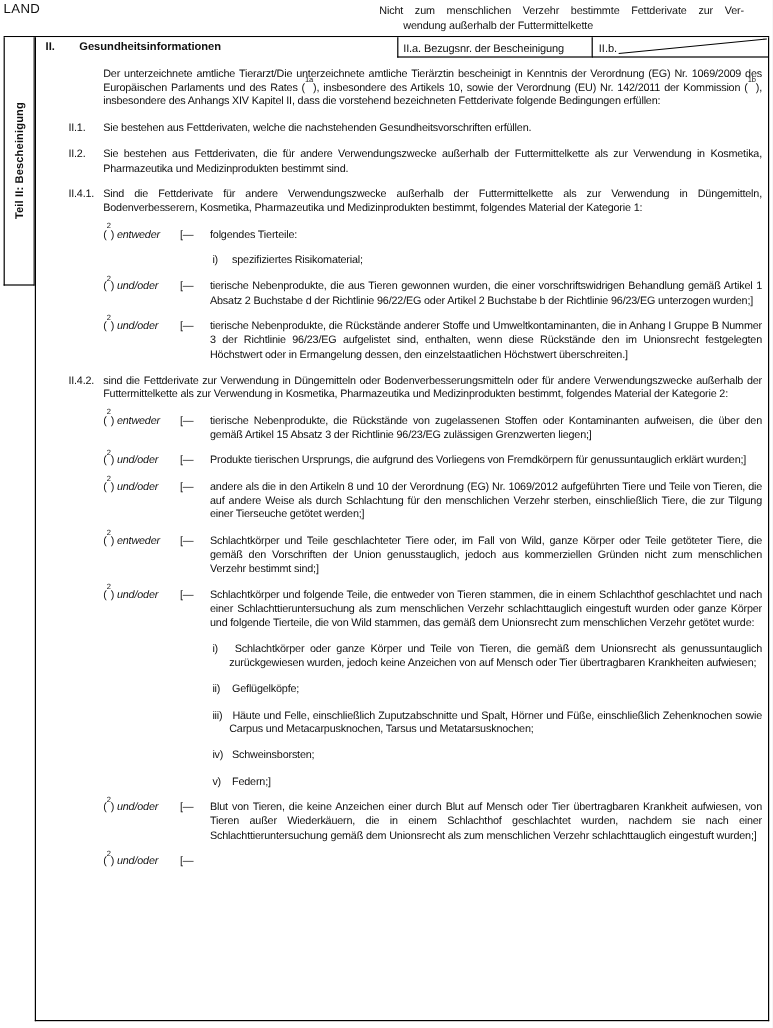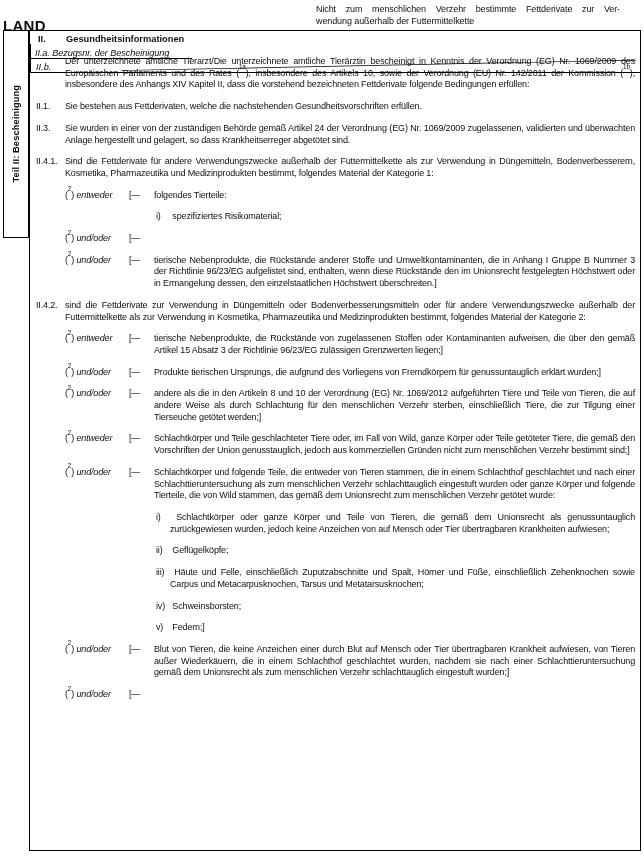--- a/index.html
+++ b/index.html
@@ -1,60 +1,60 @@
 <!DOCTYPE html>
 <html><head>
 <meta charset="utf-8">
 <style>
   html,body { margin:0; padding:0; background:#e8e8e8; }
   .page {
     position:relative; width:644px; height:857px; background:#ffffff;
     font-family:"Liberation Sans", sans-serif; color:#101010; overflow:hidden;
   }
   .land {
-    position:absolute; left:3px; top:17px;
-    font-weight:bold; font-size:15px; letter-spacing:0.3px;
+    position:absolute; left:3px; top:2px;
+    font-weight:normal; font-size:11px; letter-spacing:0.3px;
   }
   .doc-title {
     position:absolute; left:316px; top:4px; width:304px;
     font-weight:normal; font-size:9px; line-height:11.5px; letter-spacing:-0.1px;
   }
   .doc-title .l1 { text-align:justify; text-align-last:justify; }
-  .doc-title .l2 { text-align:left; }
+  .doc-title .l2 { text-align:left;margin-left:20px; }
 
   .doc { position:absolute; left:3px; top:30px; width:638px; border-top:1.6px solid #000; }
   .side-box {
     position:absolute; left:0; top:0; width:26px; height:207px;
     border:1.6px solid #000; border-top:none; box-sizing:border-box;
     display:flex; align-items:center; justify-content:center; background:#fff;
   }
   .side-box span {
     writing-mode:vertical-rl; transform:rotate(180deg);
     font-weight:bold; font-size:9.3px; white-space:nowrap; letter-spacing:0.1px;
   }
   .main-box {
     margin-left:26px; height:820px; border:1.6px solid #000; border-top:none;
     box-sizing:border-box; position:relative; background:#fff;
   }
-  .hdr { display:flex; height:17px;flex-direction:column; }
+  .hdr { display:flex; height:17px; }
   .c1 { width:301px; box-sizing:border-box; display:flex; padding:3px 0 0 8px;
         font-weight:bold; font-size:9.3px; }
   .c1 .no { width:28px; flex:none; }
   .c2 { width:162px; box-sizing:border-box; border-left:1.4px solid #000;
         border-bottom:1.4px solid #000; font-size:9.2px; padding:3.5px 2px 0 4px;
-        letter-spacing:-0.1px;font-style:italic; }
+        letter-spacing:-0.1px; }
   .c3 { flex:1; box-sizing:border-box; border-left:1.4px solid #000;
         border-bottom:1.4px solid #000; font-size:9.2px; padding:3.5px 0 0 5px;
-        position:relative;font-style:italic; }
+        position:relative; }
   .c3 svg { position:absolute; left:0; top:0; width:100%; height:100%; }
 
   .bodytxt { padding:8px 5px 0 6px; font-size:9px; line-height:11.7px;
              letter-spacing:-0.15px; }
   .row { display:flex; margin-bottom:10px; }
-  .no-col { width:29px; flex:none; }
+  .no-col { width:29px; flex:none;margin-left:21px; }
   .txt-col { flex:1; text-align:justify; }
   .opt-inner { display:flex; }
   .mk { width:64px; flex:none; }
   .mk i { }
   .bk { width:25px; flex:none; }
   .opt-text { flex:1; text-align:justify; }
   .sub { margin:10px 0 0 10px; padding-left:6px; text-indent:-14px; text-align:justify; }
   .sub-label { display:inline-block; width:14px; text-indent:0; }
   sup { font-size:6.3px; vertical-align:top; position:relative; top:-0.5px; line-height:0; }
 </style>
@@ -92,22 +92,22 @@
       <div class="bodytxt" id="doc-body">
           <div class="row">
             <div class="no-col"></div>
             <div class="txt-col"><span>Der unterzeichnete amtliche Tierarzt/Die unterzeichnete amtliche Tierärztin bescheinigt in Kenntnis der Verordnung (EG) Nr. 1069/2009 des Europäischen Parlaments und des Rates (</span><sup>1a</sup><span>), insbesondere des Artikels 10, sowie der Verordnung (EU) Nr. 142/2011 der Kommission (</span><sup>1b</sup><span>), insbesondere des Anhangs XIV Kapitel II, dass die vorstehend bezeichneten Fettderivate folgende Bedingungen erfüllen:</span></div>
           </div>
           <div class="row">
             <div class="no-col">II.1.</div>
             <div class="txt-col">Sie bestehen aus Fettderivaten, welche die nachstehenden Gesundheitsvorschriften erfüllen.</div>
           </div>
           <div class="row">
-            <div class="no-col">II.3.</div>
-            <div class="txt-col">Sie wurden in einer von der zuständigen Behörde gemäß Artikel 24 der Verordnung (EG) Nr. 1069/2009 zugelassenen, validierten und überwachten Anlage hergestellt und gelagert, so dass Krankheitserreger abgetötet sind.</div>
+            <div class="no-col">II.2.</div>
+            <div class="txt-col">Sie bestehen aus Fettderivaten, die für andere Verwendungszwecke außerhalb der Futtermittelkette als zur Verwendung in Kosmetika, Pharmazeutika und Medizinprodukten bestimmt sind.</div>
           </div>
           <div class="row">
             <div class="no-col">II.4.1.</div>
             <div class="txt-col">Sind die Fettderivate für andere Verwendungszwecke außerhalb der Futtermittelkette als zur Verwendung in Düngemitteln, Bodenverbesserern, Kosmetika, Pharmazeutika und Medizinprodukten bestimmt, folgendes Material der Kategorie 1:</div>
           </div>
           <div class="row">
             <div class="no-col"></div>
             <div class="txt-col">
               <div class="opt-inner">
                 <span class="mk"><span>(</span><sup>2</sup><span>)</span> <i>entweder</i></span>
@@ -115,20 +115,21 @@
                 <div class="opt-text"><span>folgendes Tierteile:</span><div class="sub"><span class="sub-label">i)</span> <span>spezifiziertes Risikomaterial;</span></div></div>
               </div>
             </div>
           </div>
           <div class="row">
             <div class="no-col"></div>
             <div class="txt-col">
               <div class="opt-inner">
                 <span class="mk"><span>(</span><sup>2</sup><span>)</span> <i>und/oder</i></span>
                 <span class="bk">[—</span>
+                <div class="opt-text"><span>tierische Nebenprodukte, die aus Tieren gewonnen wurden, die einer vorschriftswidrigen Behandlung gemäß Artikel 1 Absatz 2 Buchstabe d der Richtlinie 96/22/EG oder Artikel 2 Buchstabe b der Richtlinie 96/23/EG unterzogen wurden;]</span></div>
               </div>
             </div>
           </div>
           <div class="row">
             <div class="no-col"></div>
             <div class="txt-col">
               <div class="opt-inner">
                 <span class="mk"><span>(</span><sup>2</sup><span>)</span> <i>und/oder</i></span>
                 <span class="bk">[—</span>
                 <div class="opt-text"><span>tierische Nebenprodukte, die Rückstände anderer Stoffe und Umweltkontaminanten, die in Anhang I Gruppe B Nummer 3 der Richtlinie 96/23/EG aufgelistet sind, enthalten, wenn diese Rückstände den im Unionsrecht festgelegten Höchstwert oder in Ermangelung dessen, den einzelstaatlichen Höchstwert überschreiten.]</span></div>

